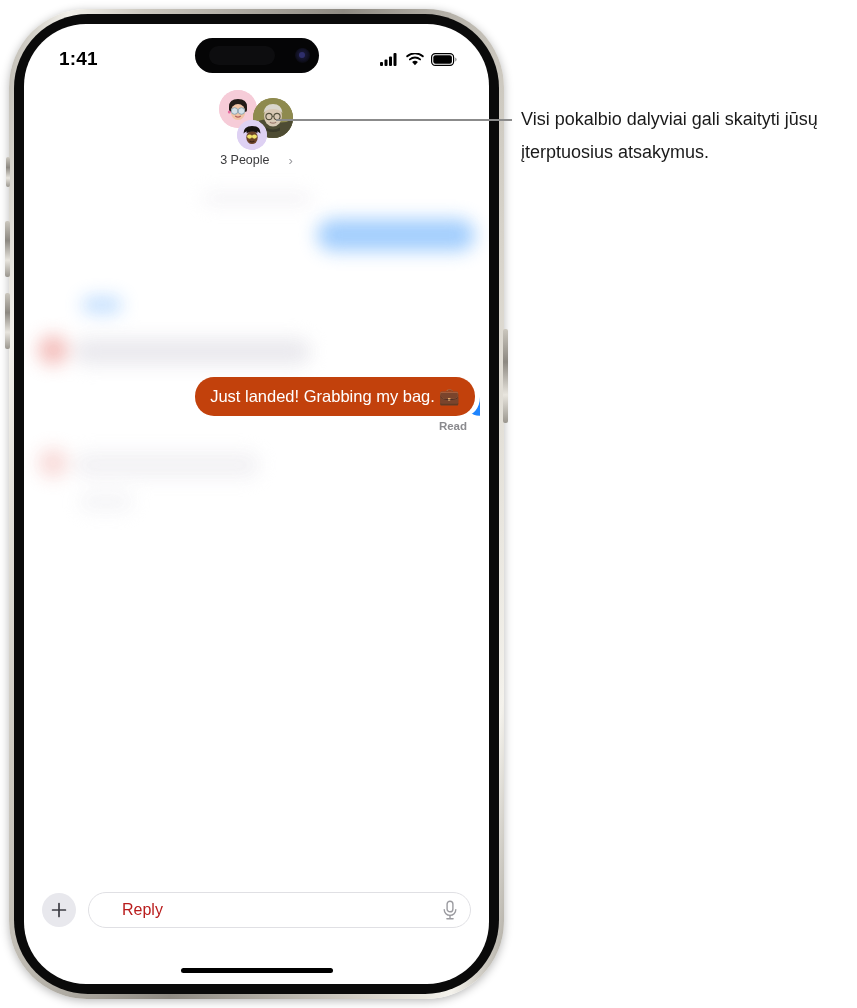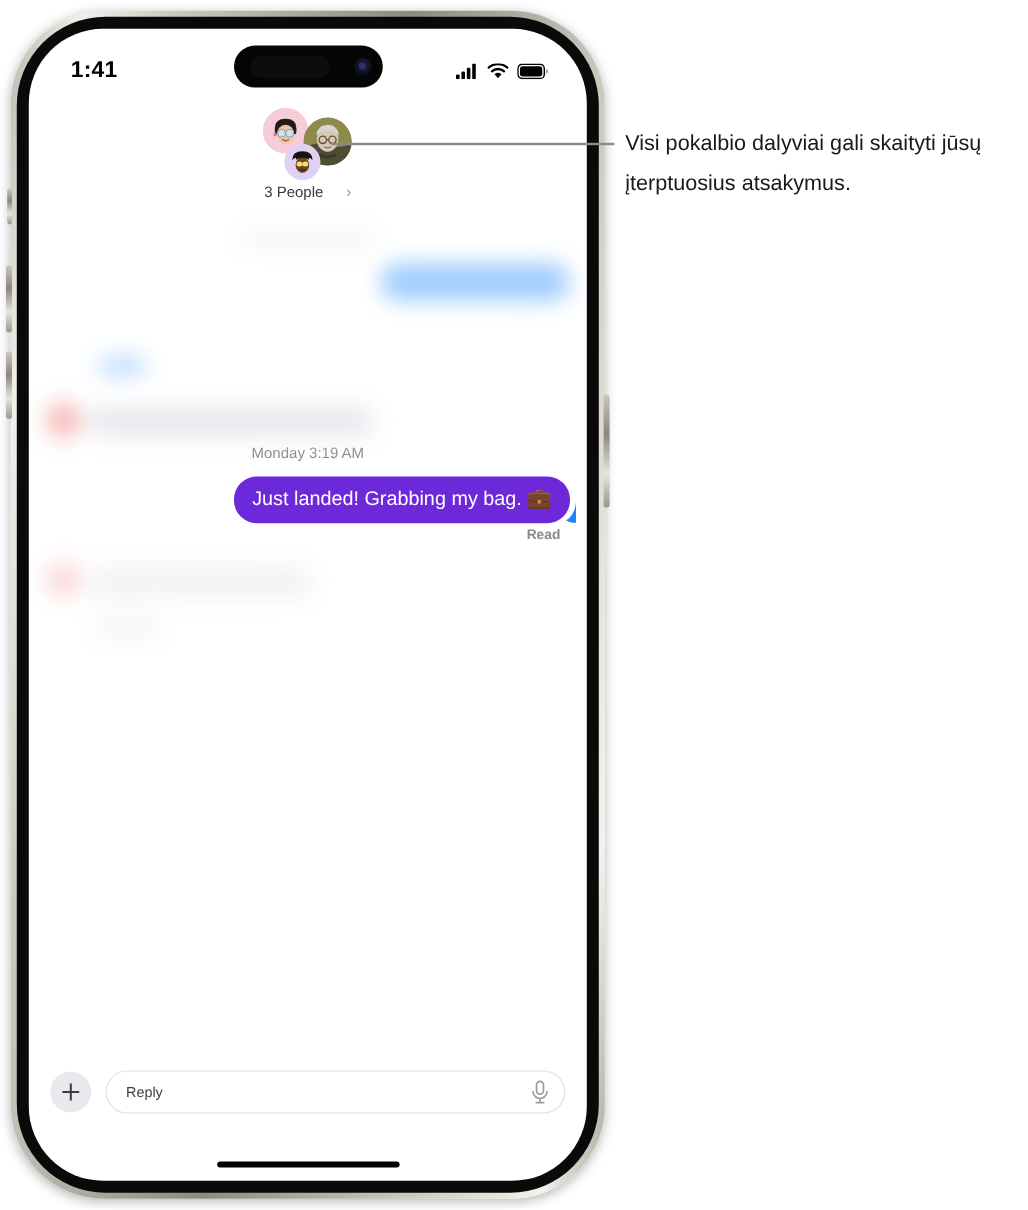--- a/index.html
+++ b/index.html
@@ -168,21 +168,21 @@
   .bub {
     max-width: 74%;
     border-radius: 19px;
     padding: 9px 15px;
     font-size: 16.5px;
     line-height: 1.25;
     position: relative;
     word-break: break-word;
   }
   .bub.gray { background: #e6e5eb; color: #000; }
-  .bub.blue { background: #6d28d9; color: #fff; }
+  .bub.blue { background: #c2410c; color: #fff; }
 
   .bub.gray::after {
     content:"";
     position:absolute; left:-5px; bottom:0;
     width:16px; height:19px;
     background:#e6e5eb;
     border-bottom-right-radius:16px;
     clip-path: path("M16 19 C7 19 0 12 0 0 L0 19 Z");
   }
   .bub.blue::after {
@@ -257,22 +257,23 @@
     height: 36px;
     border: 1px solid #e0e0e4;
     border-radius: 18px;
     display: flex;
     align-items: center;
     padding: 0 12px 0 16px;
     background: #fff;
   }
   .reply-placeholder {
     flex: 1;
-    font-size: 12px;
-    color: #404040;
+    font-size: 16px;
+    color: #b91c1c;
+    margin-left: 17px;
   }
 
   .home-indicator {
     position: absolute;
     bottom: 11px;
     left: 50%;
     transform: translateX(-50%);
     width: 152px;
     height: 5px;
     border-radius: 3px;
@@ -398,21 +399,20 @@
         </div>
         <div class="row in" style="margin-top:46px;">
           <div class="ph ph-blue" style="width:40px;height:16px;border-radius:9px;opacity:.7;margin-left:44px;"></div>
         </div>
         <div class="row in" style="margin-top:22px;align-items:flex-end;">
           <div class="ph ph-av ph-red"></div>
           <div class="ph ph-gray" style="width:237px;height:27px;"></div>
         </div>
       </div>
 
-      <div class="timestamp">Monday 3:19 AM</div>
 
 
       <div style="margin-top:12px;">
         <div class="row out">
           <div class="bub blue">Just landed! Grabbing my bag. 💼</div>
         </div>
         <div class="read-receipt">Read</div>
       </div>
 
       <div class="blur-grp">

